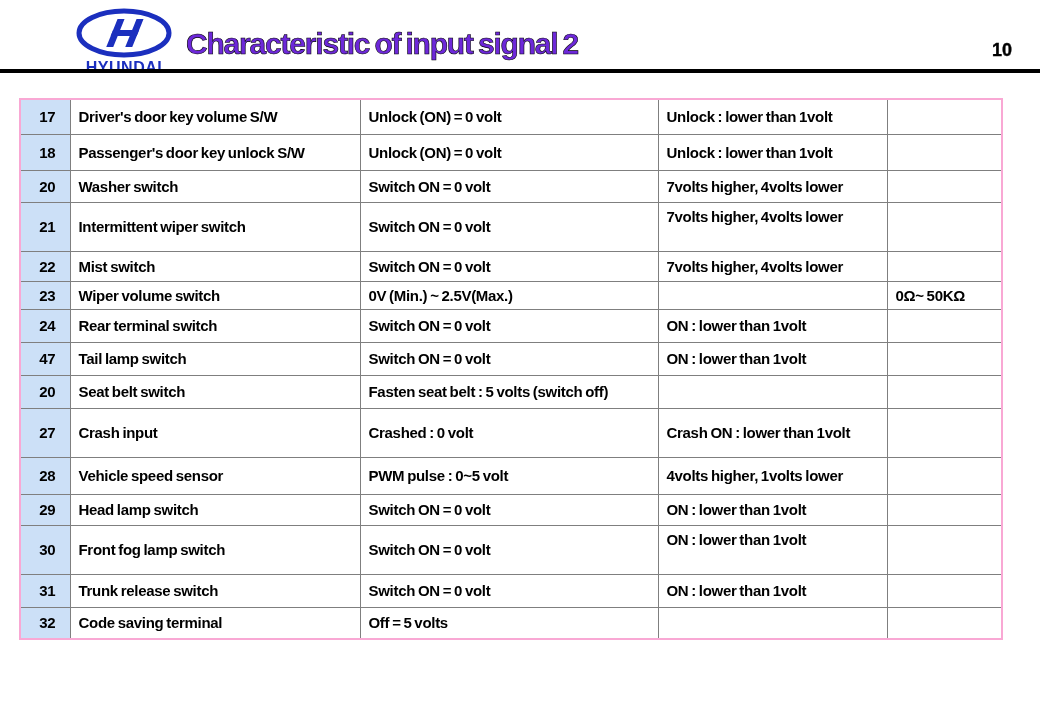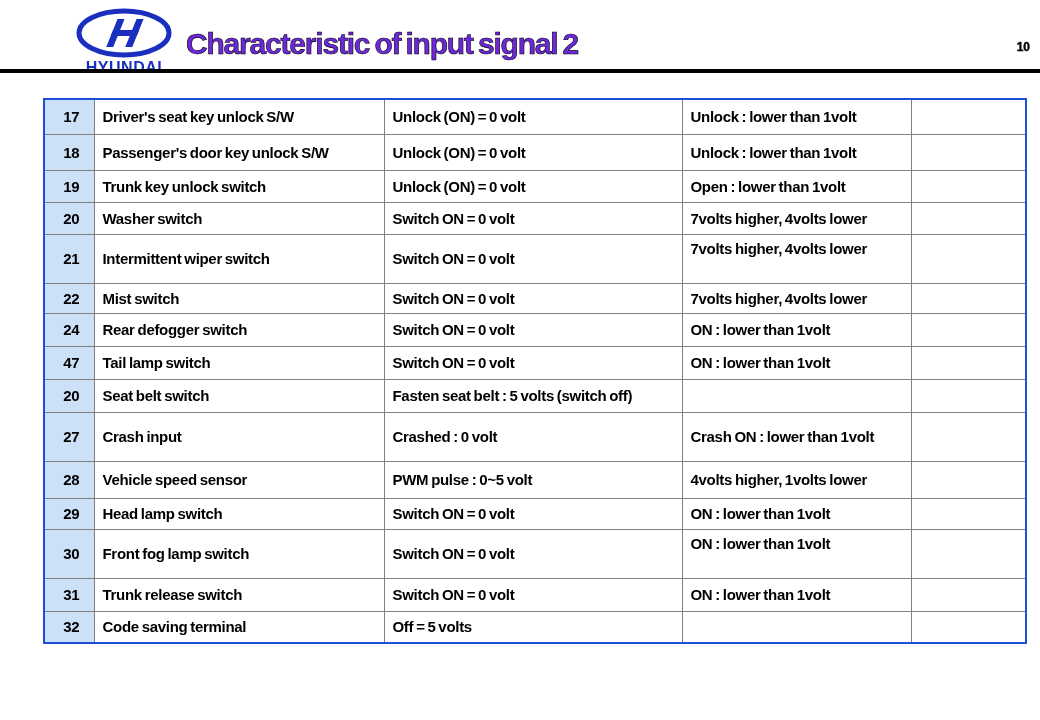--- a/index.html
+++ b/index.html
@@ -5,26 +5,26 @@
   html,body { margin:0; padding:0; background:#ffffff; }
   body { width:1040px; height:720px; font-family:"Liberation Sans", sans-serif; }
   .slide { position:relative; width:1040px; height:720px; background:#ffffff; overflow:hidden; }
 
   
   .logo { position:absolute; left:68px; top:8px; width:112px; text-align:center; }
   .logo .wordmark { display:block; margin-top:-3px; color:#1b2fbe; font-size:16px; font-weight:bold; letter-spacing:0.5px; }
   .slide-title { position:absolute; left:186px; top:27px; font-size:30px; font-weight:bold; color:#6d28d9;
                  letter-spacing:-1.2px; word-spacing:-2px; -webkit-text-stroke:0.6px #000; }
   .header-rule { position:absolute; left:0; top:69px; width:1040px; height:4px; background:#000; }
-  .page-number { position:absolute; right:10px; top:40px; font-size:12px; font-weight:bold; color:#000;text-align:center;
+  .page-number { position:absolute; right:28px; top:40px; font-size:18px; font-weight:bold; color:#000;text-align:center;
                  -webkit-text-stroke:0.4px #000; }
 
   
-  table.sig { position:absolute; left:43px; top:98px; width:982px; border-collapse:collapse; table-layout:fixed;
-              border:2px solid #1d4ed8; }
+  table.sig { position:absolute; left:19px; top:98px; width:982px; border-collapse:collapse; table-layout:fixed;
+              border:2px solid #f9a8d4; }
   table.sig td { border:1px solid #7f7f7f; font-size:15px; font-weight:bold; color:#000;
                  letter-spacing:-0.3px; word-spacing:-1px; padding:1px 4px 1px 8px;
                  white-space:nowrap; overflow:hidden; vertical-align:middle; }
   td.num { background:#cce0f7; text-align:center; padding:1px 2px; }
   tr.vtop td.cond { vertical-align:top; padding-top:5px; }
 </style>
 </head>
 <body>
 
 <div class="slide">
@@ -49,37 +49,30 @@
     <colgroup>
       <col style="width:50px">
         <col style="width:290px">
         <col style="width:298px">
         <col style="width:229px">
         <col style="width:115px">
     </colgroup>
     <tbody>
       <tr style="height:35px">
         <td class="num">17</td>
-        <td class="name">Driver's seat key unlock S/W</td>
+        <td class="name">Driver's door key volume S/W</td>
         <td class="sig">Unlock (ON) = 0 volt</td>
         <td class="cond">Unlock : lower than 1volt</td>
         <td class="note"></td>
       </tr>
       <tr style="height:36px">
         <td class="num">18</td>
         <td class="name">Passenger's door key unlock S/W</td>
         <td class="sig">Unlock (ON) = 0 volt</td>
         <td class="cond">Unlock : lower than 1volt</td>
-        <td class="note"></td>
-      </tr>
-      <tr style="height:32px">
-        <td class="num">19</td>
-        <td class="name">Trunk key unlock switch</td>
-        <td class="sig">Unlock (ON) = 0 volt</td>
-        <td class="cond">Open : lower than 1volt</td>
         <td class="note"></td>
       </tr>
       <tr style="height:32px">
         <td class="num">20</td>
         <td class="name">Washer switch</td>
         <td class="sig">Switch ON = 0 volt</td>
         <td class="cond">7volts higher, 4volts lower</td>
         <td class="note"></td>
       </tr>
       <tr class="vtop" style="height:49px">
@@ -89,23 +82,30 @@
         <td class="cond">7volts higher, 4volts lower</td>
         <td class="note"></td>
       </tr>
       <tr style="height:30px">
         <td class="num">22</td>
         <td class="name">Mist switch</td>
         <td class="sig">Switch ON = 0 volt</td>
         <td class="cond">7volts higher, 4volts lower</td>
         <td class="note"></td>
       </tr>
+      <tr style="height:28px">
+        <td class="num">23</td>
+        <td class="name">Wiper volume switch</td>
+        <td class="sig">0V (Min.) ~ 2.5V(Max.)</td>
+        <td class="cond"></td>
+        <td class="note">0Ω~ 50KΩ</td>
+      </tr>
       <tr style="height:33px">
         <td class="num">24</td>
-        <td class="name">Rear defogger switch</td>
+        <td class="name">Rear terminal switch</td>
         <td class="sig">Switch ON = 0 volt</td>
         <td class="cond">ON : lower than 1volt</td>
         <td class="note"></td>
       </tr>
       <tr style="height:33px">
         <td class="num">47</td>
         <td class="name">Tail lamp switch</td>
         <td class="sig">Switch ON = 0 volt</td>
         <td class="cond">ON : lower than 1volt</td>
         <td class="note"></td>

